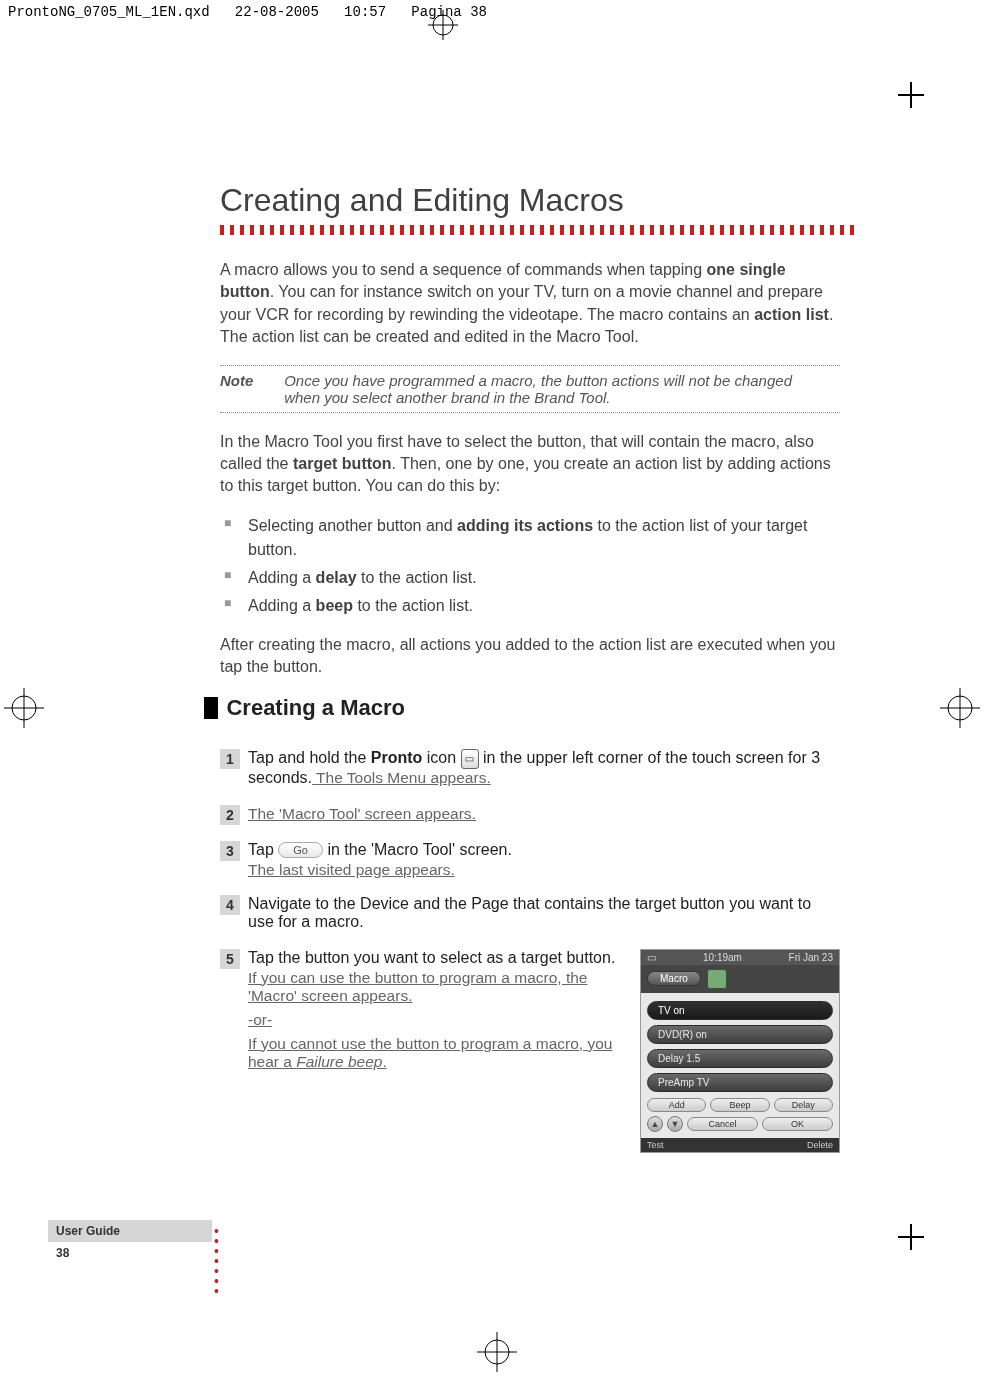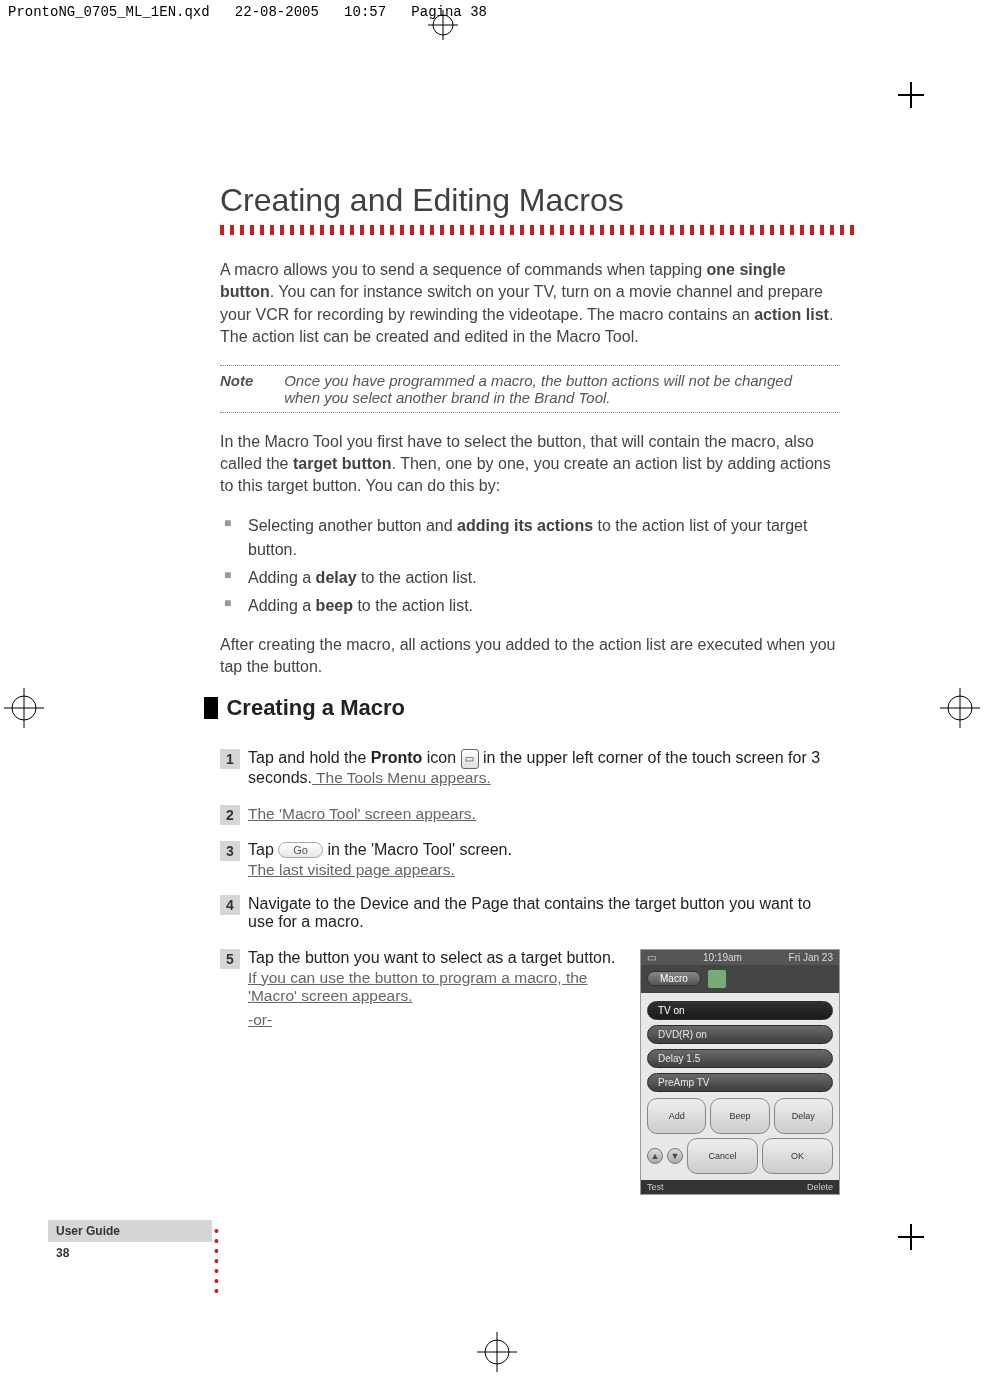--- a/index.html
+++ b/index.html
@@ -32,21 +32,21 @@
   .step5-text { flex: 1; }
   .device-img { width: 200px; border: 1px solid #999; background: #efefef; font-size: 10px; }
   .device-top { background: #555; color: #ddd; padding: 2px 6px; display:flex; justify-content:space-between;}
   .device-title-row { background:#444; padding:4px 6px; display:flex; align-items:center; gap:6px;}
   .device-pill { background:linear-gradient(#888,#555); color:#fff; border-radius:10px; padding:1px 12px; font-size:10px; border:1px solid #333;}
   .cp-icon{width:20px;height:20px;background:#7a7;border:1px solid #353;border-radius:3px;}
   .device-body { background:#e8e8e8; padding:8px 6px 6px;}
   .list-pill{ background:linear-gradient(#6a6a6a,#3e3e3e); color:#e8e8e8; border-radius:10px; padding:3px 10px; margin-bottom:5px; font-size:10px; border:1px solid #2c2c2c;}
   .list-pill.sel{ background:linear-gradient(#303030,#1a1a1a); color:#fff;}
   .btnrow{ display:flex; gap:4px; margin-top:6px;}
-  .sbtn{ flex:1; background:linear-gradient(#eee,#ccc); border:1px solid #888; border-radius:10px; text-align:center; padding:12px 0; font-size:9px; color:#333;}
+  .sbtn{ flex:1; background:linear-gradient(#eee,#ccc); border:1px solid #888; border-radius:10px; text-align:center; padding:1px 0; font-size:9px; color:#333;}
   .btnrow2{ display:flex; gap:4px; margin-top:4px; align-items:center;}
   .circ{ width:16px;height:16px;border-radius:50%;background:linear-gradient(#ddd,#aaa);border:1px solid #777; display:flex;align-items:center;justify-content:center;font-size:9px;color:#353;}
   .device-foot{ background:#333;color:#ccc;display:flex;justify-content:space-between;padding:2px 6px;font-size:9px;}
   .footer-tab { position: absolute; left: 48px; top: 1220px; width: 164px; }
   .ug { background: #d6d6d6; font-weight: bold; font-size: 12px; padding: 4px 8px; color: #333; }
   .pg { font-weight: bold; font-size: 12px; padding: 4px 8px; color: #333; }
   .vdots { position:absolute; left: 214px; top: 1226px; font-size: 14px; color: #c42020; line-height: 10px; letter-spacing: 0;}
   .crop-left { position:absolute; left:4px; top:688px; width:40px; height:40px; }
   .crop-right { position:absolute; right:14px; top:688px; width:40px; height:40px; }
   .crop-bottom { position:absolute; left:477px; bottom:6px; width:40px; height:40px; }
@@ -142,20 +142,23 @@
     </div>
   </div>
 
   <div class="step">
     <div class="num">5</div>
     <div class="body step5-row">
       <div class="step5-text">
         <div class="line1">Tap the button you want to select as a target button.</div>
         <div class="sub">If you can use the button to program a macro, the 'Macro' screen appears.</div>
         <div class="sub" style="margin:6px 0;">-or-</div>
+        <div class="sub">
+          <span>If you cannot use the button to program a macro, you hear a </span><i>Failure beep</i><span>.</span>
+        </div>
       </div>
       <div class="device-img">
         <div class="device-top">
           <span>▭</span>
           <span>10:19am</span>
           <span>Fri Jan 23</span>
         </div>
         <div class="device-title-row">
           <span class="device-pill">Macro</span>
           <span class="cp-icon"></span>

